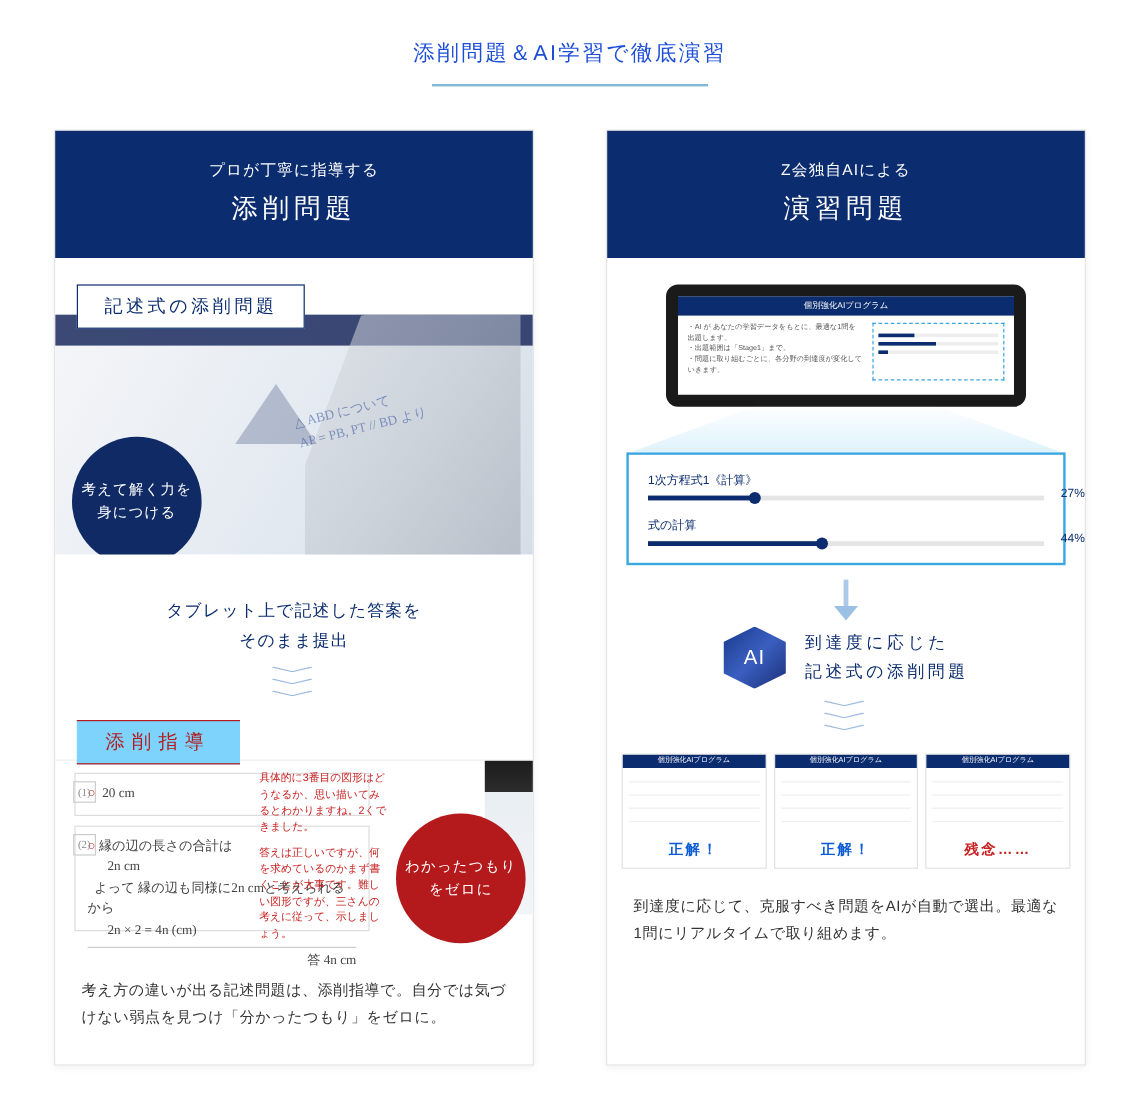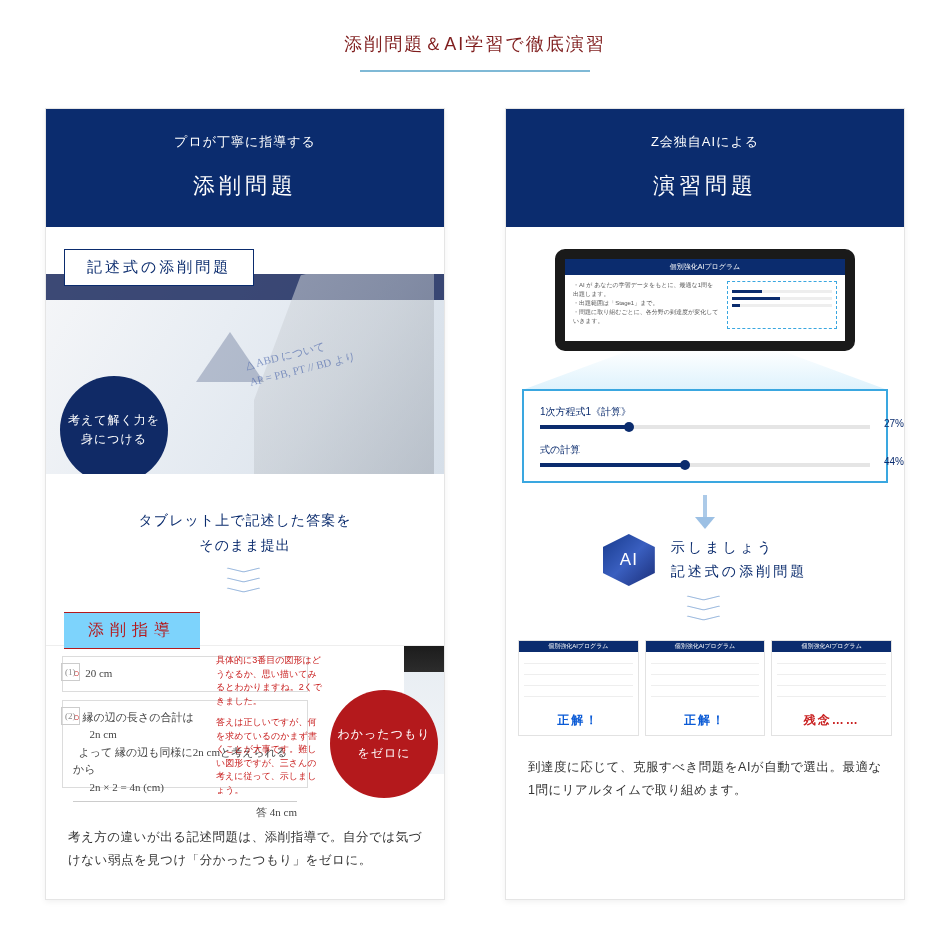--- a/index.html
+++ b/index.html
@@ -7,21 +7,21 @@
     font-family: "Hiragino Kaku Gothic Pro", "Meiryo", sans-serif;
     background: #fff;
     width: 950px;
     color: #333;
   }
   .page-title {
     text-align: center;
     font-size: 18px;
     letter-spacing: 2px;
     padding-top: 32px;
-    color: #7f1d1d;
+    color: #1d4ed8;
     font-weight: 500;
   }
   .title-underline {
     width: 230px;
     height: 2px;
     background: #7fb9d6;
     margin: 14px auto 36px;
   }
   .cards {
     display: flex;
@@ -37,21 +37,21 @@
   }
   .card-header {
     background: #0b2c6e;
     color: #fff;
     text-align: center;
     padding: 24px 10px 26px;
   }
   .card-header .sub {
     font-size: 13px;
     letter-spacing: 1px;
-    margin-bottom: 20px;
+    margin-bottom: 8px;
   }
   .card-header .main {
     font-size: 22px;
     font-weight: 500;
     letter-spacing: 4px;
   }
   
   .tag-box {
     border: 1px solid #0b2c6e;
     color: #0b2c6e;
@@ -462,21 +462,21 @@
     </div>
 
     <div class="arrow-down">
       <div class="stem"></div>
         <div class="head"></div>
     </div>
 
     <div class="ai-line">
       <div class="ai-hex">AI</div>
       <div class="ai-text">
-        <div>示しましょう</div>
+        <div>到達度に応じた</div>
         <div>記述式の添削問題</div>
       </div>
     </div>
 
     <div class="chevrons">
       <span>﹀</span>
         <span>﹀</span>
         <span>﹀</span>
     </div>
 

